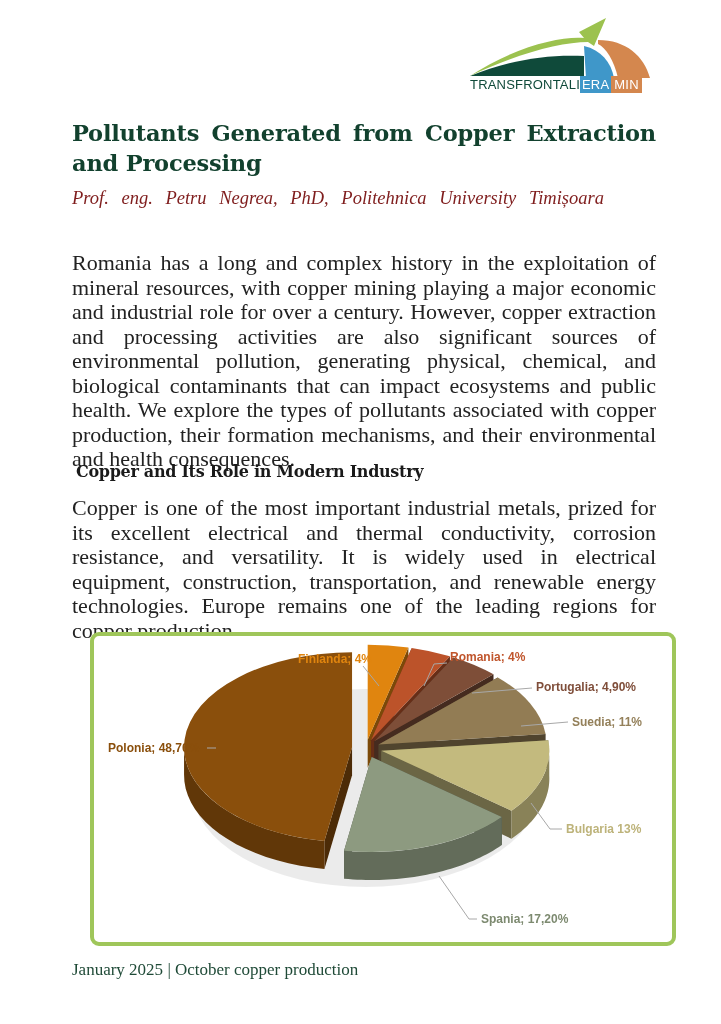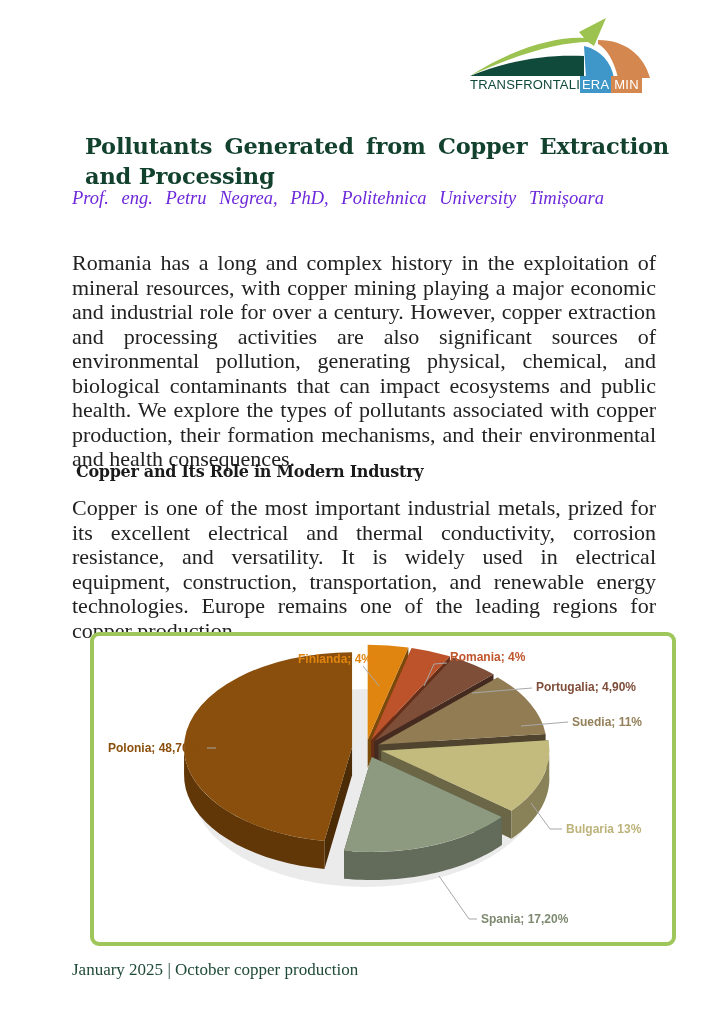--- a/index.html
+++ b/index.html
@@ -2,21 +2,21 @@
 <html><head>
 <meta charset="utf-8">
 <style>
   html, body { margin:0; padding:0; background:#ffffff; }
   body { width:721px; height:1024px; position:relative; overflow:hidden; font-family:"DejaVu Serif", serif; }
   .logo { position:absolute; left:466px; top:16px; width:250px; height:82px; }
   .logo-text { position:absolute; left:470px; top:77px; font-family:"Liberation Sans", sans-serif; font-size:13px; letter-spacing:0.2px; color:#0f4a3a; white-space:nowrap; }
   .logo-era { background:#3f97c9; color:#fff; padding:1px 2px 1px 2px; }
   .logo-min { background:#d4874e; color:#fff; padding:1px 3px 1px 3px; }
   .title { position:absolute; left:72px; top:118px; width:584px; font-family:"DejaVu Serif", serif; font-weight:bold; font-size:22.5px; line-height:30px; color:#12412e; text-align:justify; text-align-last:left; letter-spacing:-0.2px; }
-  .author { position:absolute; left:72px; top:186px; width:584px; font-family:"Liberation Serif", serif; font-style:italic; font-size:18.5px; line-height:24px; color:#6d28d9; text-align:justify; word-spacing:9px; }
+  .author { position:absolute; left:72px; top:186px; width:584px; font-family:"Liberation Serif", serif; font-style:italic; font-size:18.5px; line-height:24px; color:#7f1d1d; text-align:justify; word-spacing:9px; }
   .author span { display:block; word-spacing:normal; }
   .para { position:absolute; left:72px; width:584px; font-family:"Liberation Serif", serif; font-size:22px; line-height:24.5px; color:#222; text-align:justify; }
   .p1 { top:251px; }
   .h2 { position:absolute; left:72px; top:458px; font-family:"DejaVu Serif", serif; font-weight:bold; font-size:16px; color:#1a1a1a; letter-spacing:-0.3px; }
   .p2 { top:496px; }
   .chart-box { position:absolute; left:90px; top:632px; width:578px; height:306px; border:4px solid #9fc65a; border-radius:9px; background:#fff; }
   .chart-box svg { position:absolute; left:0; top:0; }
   .footer { position:absolute; left:72px; top:960px; font-family:"Liberation Serif", serif; font-size:17px; color:#1f4a37; }
   .lbl { font-family:"Liberation Sans", sans-serif; font-weight:bold; font-size:12px; }
 </style>
@@ -24,21 +24,21 @@
 <body>
 
 <svg class="logo" viewBox="0 0 250 82" width="250" height="82">
   <path d="M4 60 C 40 45, 80 38, 118 40 L 118 60 Z" fill="#0f4a3a"></path>
   <path d="M4 60 C 50 30, 95 20, 118 22 L 113 16 L 140 2 L 128 30 L 122 26 C 95 26, 50 38, 4 60 Z" fill="#9cc24f"></path>
   <path d="M118 30 C 135 34, 145 46, 148 62 L 120 62 Z" fill="#3f97c9"></path>
   <path d="M132 24 C 160 24, 178 40, 184 62 L 152 62 C 148 44, 140 32, 132 28 Z" fill="#d4874e"></path>
 </svg>
 <div class="logo-text"><span>TRANSFRONTALI</span><span class="logo-era">ERA</span><span class="logo-min">MIN</span></div>
 
-<h1 class="title" style="margin:13px;">Pollutants Generated from Copper Extraction and Processing</h1>
+<h1 class="title" style="margin:0;">Pollutants Generated from Copper Extraction and Processing</h1>
 <div class="author">
   <span style="word-spacing:8px;">Prof. eng. Petru Negrea, PhD, Politehnica University Timișoara</span>
 </div>
 
 <p class="para p1" style="margin:0;">Romania has a long and complex history in the exploitation of mineral resources, with copper mining playing a major economic and industrial role for over a century. However, copper extraction and processing activities are also significant sources of environmental pollution, generating physical, chemical, and biological contaminants that can impact ecosystems and public health. We explore the types of pollutants associated with copper production, their formation mechanisms, and their environmental and health consequences.</p>
 
 <h2 class="h2" style="margin:4px;">Copper and Its Role in Modern Industry</h2>
 <p class="para p2" style="margin:0;">Copper is one of the most important industrial metals, prized for its excellent electrical and thermal conductivity, corrosion resistance, and versatility. It is widely used in electrical equipment, construction, transportation, and renewable energy technologies. Europe remains one of the leading regions for copper production.</p>
 
 <div class="chart-box">

